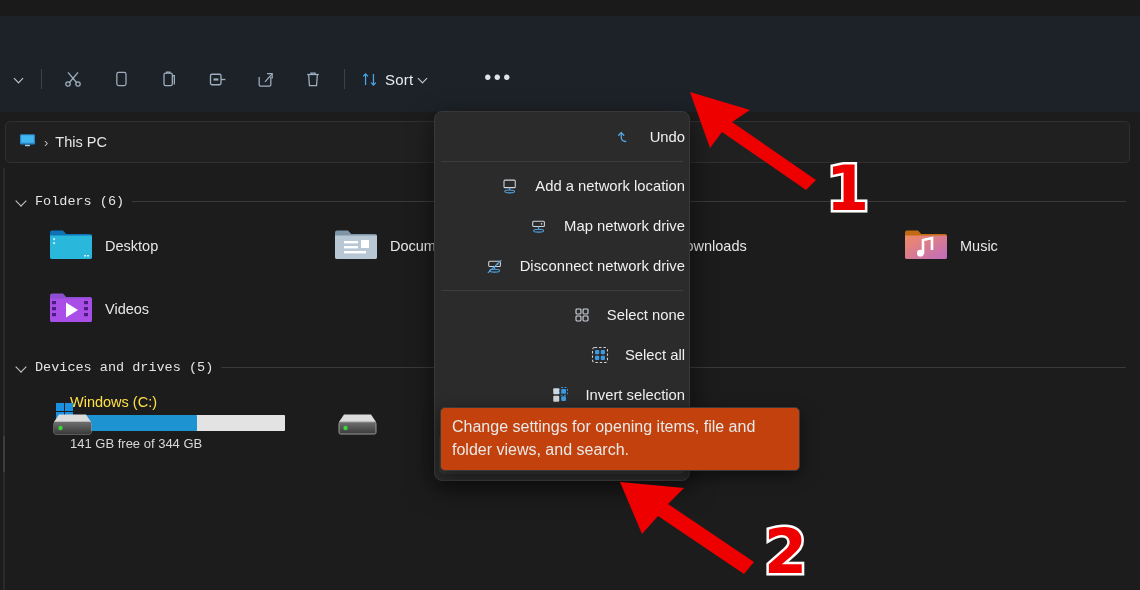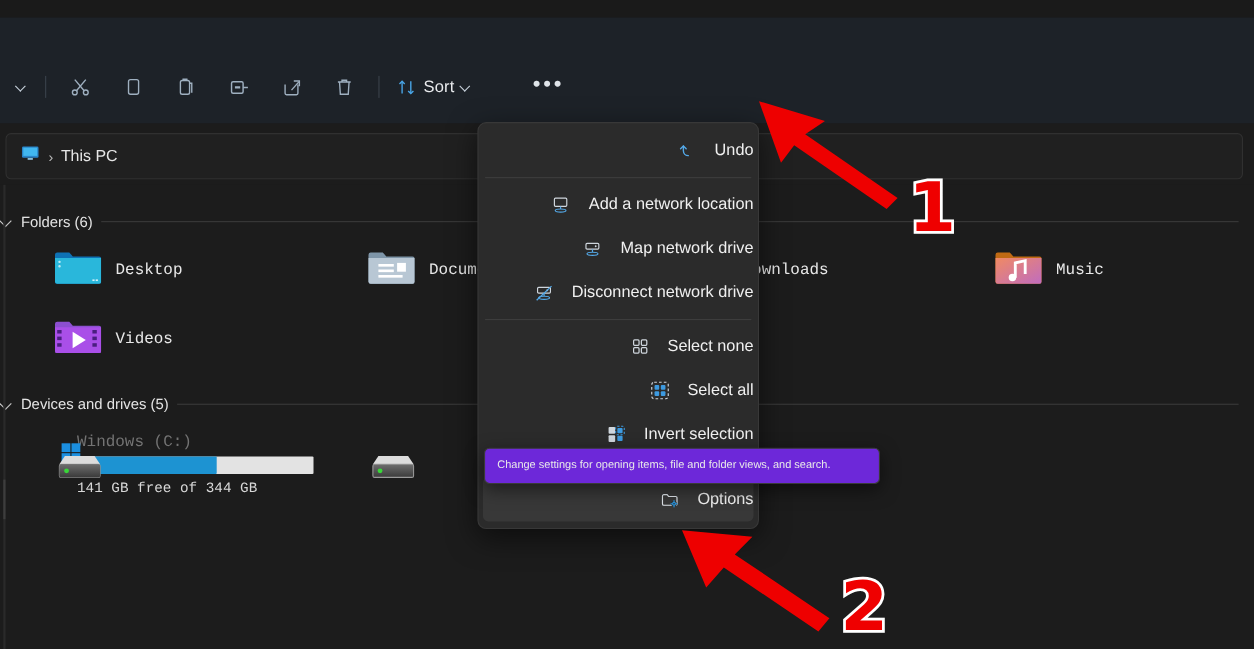--- a/index.html
+++ b/index.html
@@ -42,44 +42,44 @@
     background: #202020; border: 1px solid #303030; border-radius: 5px;
     display: flex; align-items: center; padding-left: 12px; gap: 7px;
   }
   .crumb-text { color: #e6e6e6; font-size: 14.5px; }
   .crumb-sep { color: #b9b9b9; font-size: 13px; }
 
   
   .content { position: absolute; left: 0; top: 152px; width: 1140px; height: 430px; background:#1c1c1c;}
   .group-head {
     display: flex; align-items: center; gap: 8px;
-    height: 26px;
+    padding-left: 16px; height: 26px; font-family: Liberation Mono, monospace;
   }
   .group-title { color: #e3e3e3; font-size: 13.5px; white-space: nowrap; }
   .group-rule { flex: 1; height: 1px; background: #3a3a3a; margin-right: 14px; }
   .chev-down { width: 11px; height: 11px; position: relative; flex: 0 0 11px;}
   .chev-down::after {
     content:""; position:absolute; left:1px; top:1px; width:7px;height:7px;
     border-right:1.4px solid #c9c9c9; border-bottom:1.4px solid #c9c9c9;
     transform: rotate(45deg);
   }
-  .tiles { display: flex; flex-wrap: wrap; font-family: Liberation Mono, monospace; }
+  .tiles { display: flex; flex-wrap: wrap; }
   .tile {
     width: 285px; height: 63px;
     display: flex; align-items: center; gap: 13px;
     padding-left: 48px;
   }
   .tile-name { color: #e8e8e8; font-size: 14.5px; white-space: nowrap; }
 
   .drive-tile {
     width: 285px; height: 72px;
     display: flex; align-items: center; gap: 13px; padding-left: 48px;
   }
   .drive-meta { display: flex; flex-direction: column; gap: 5px; }
-  .drive-name { color: #737373; font-size: 14.5px; }
+  .drive-name { color: #fde047; font-size: 14.5px; }
   .bar-outer { width: 215px; height: 16px; background: #e3e3e3; border-radius: 1px; }
   .bar-inner { height: 16px; background: #1d93d2; border-radius: 1px; }
   .drive-free { color: #d8d8d8; font-size: 13px; }
 
   
   .ctxmenu {
     position: absolute; left: 434px; top: 95px; width: 256px;
     background: #2b2b2b;
     border: 1px solid #383838;
     border-radius: 8px;
@@ -92,23 +92,23 @@
     padding-left: 18px; border-radius: 5px; justify-content: flex-end;
   }
   .mi.selected { background: #383838; }
   .mi-icon { width: 18px; height: 18px; flex: 0 0 18px; display:flex; align-items:center; justify-content:center;}
   .mi-label { color: #f0f0f0; font-size: 14.8px; white-space: nowrap; }
   .mi-div { height: 1px; background: #3d3d3d; margin: 4px 2px; }
 
   
   .tooltip {
     position: absolute; left: 440px; top: 391px; width: 360px;
-    background: #6d28d9; border: 1px solid #3a3a3a; border-radius: 5px;
+    background: #c2410c; border: 1px solid #3a3a3a; border-radius: 5px;
     padding: 8px 11px 9px 11px;
-    color: #e9e9e9; font-size: 10px; line-height: 1.42;
+    color: #e9e9e9; font-size: 16px; line-height: 1.42;
     box-shadow: 0 5px 16px rgba(0,0,0,.5);
     z-index: 60;
   }
 
   
   .anno { position: absolute; z-index: 80; pointer-events: none; }
   .anno-num {
     position: absolute; z-index: 85;
     font-family: "DejaVu Sans", sans-serif;
     font-weight: bold; font-size: 62px; color: #ef0000;

